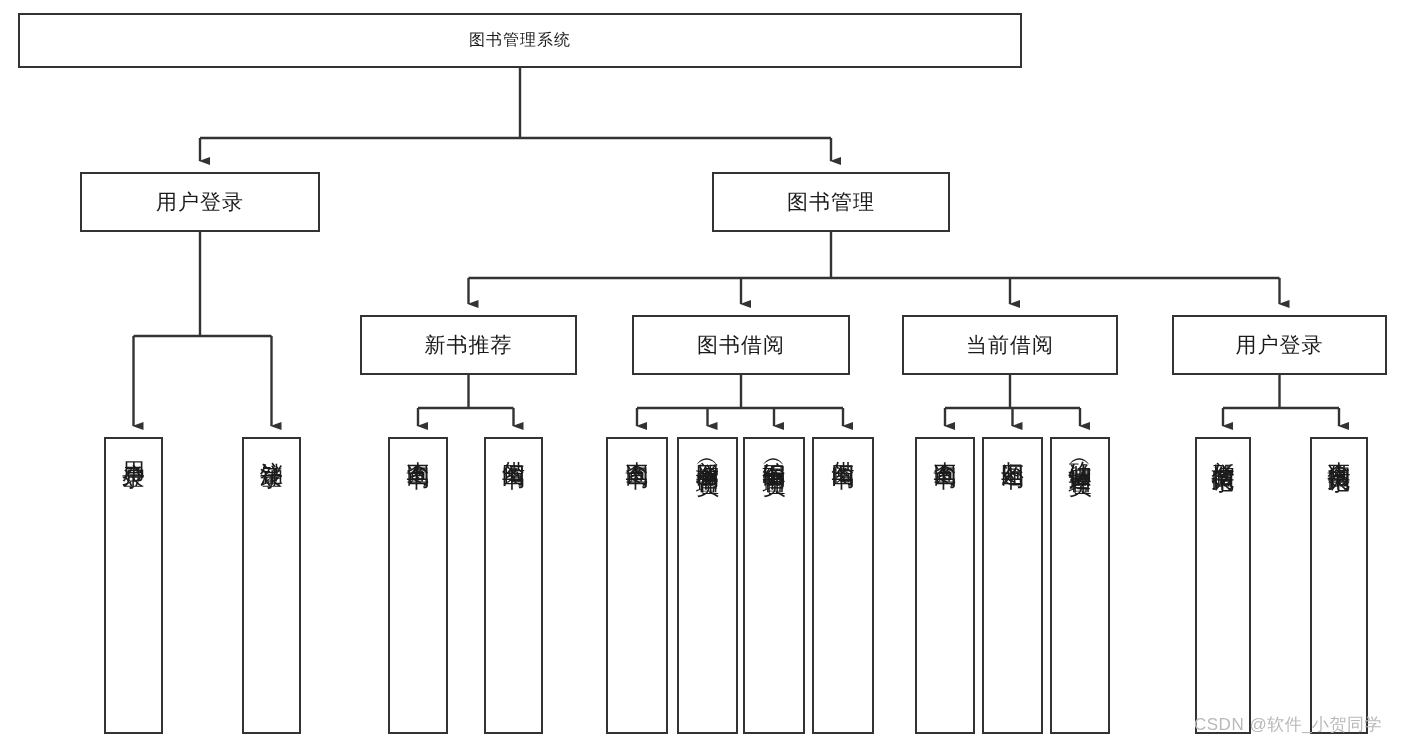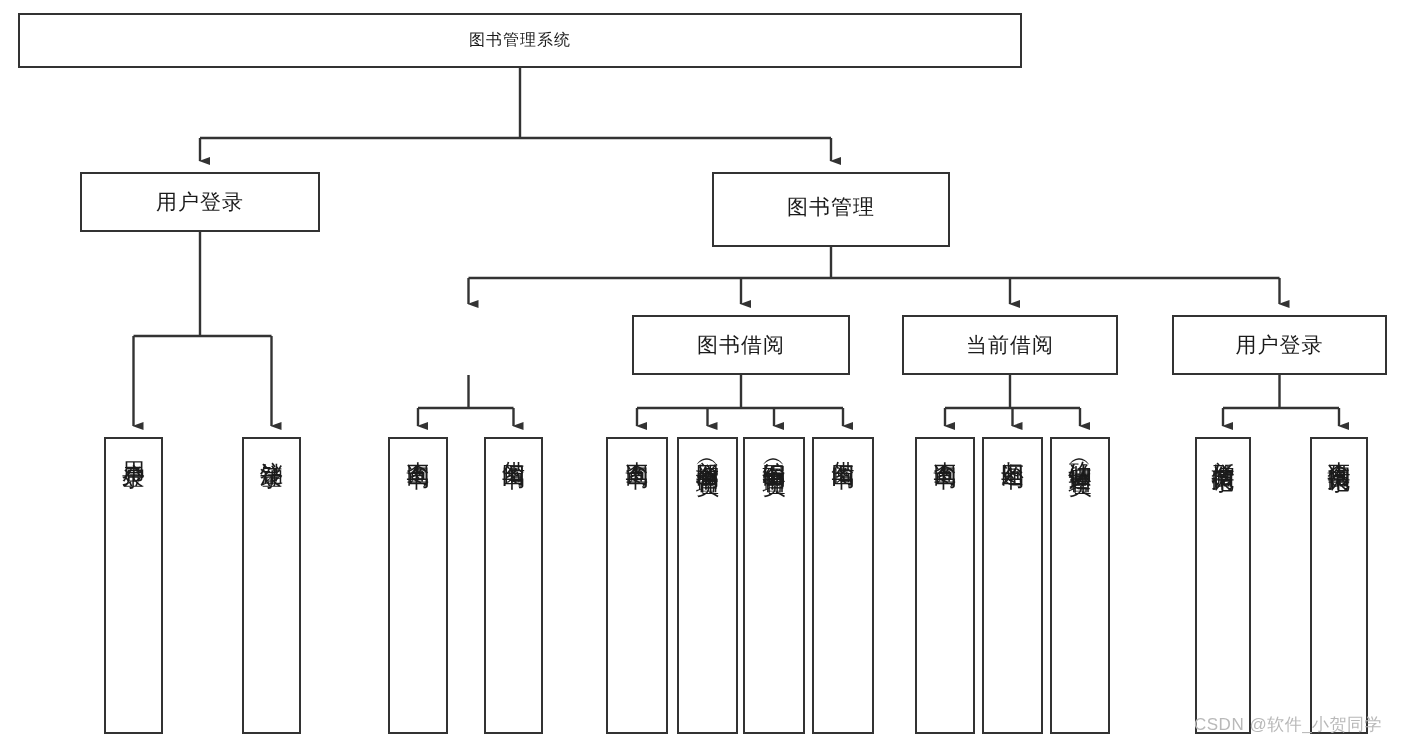--- a/index.html
+++ b/index.html
@@ -108,24 +108,27 @@
       </g>
   </svg>
 
   <div class="node root" style="left: 18px; top: 13px; width: 1004px; height: 55px;">
     <span class="lbl">图书管理系统</span>
   </div>
 
   <div class="node horiz" style="left: 80px; top: 172px; width: 240px; height: 60px;">
     <span class="lbl">用户登录</span>
   </div>
-  <div class="node horiz" style="left: 712px; top: 172px; width: 238px; height: 75px; font-family: Liberation Mono, monospace;">
+  <div class="node horiz" style="left: 712px; top: 172px; width: 238px; height: 60px;">
     <span class="lbl">图书管理</span>
   </div>
 
+  <div class="node horiz" style="left: 360px; top: 315px; width: 217px; height: 60px;">
+    <span class="lbl">新书推荐</span>
+  </div>
   <div class="node horiz" style="left: 632px; top: 315px; width: 218px; height: 60px;">
     <span class="lbl">图书借阅</span>
   </div>
   <div class="node horiz" style="left: 902px; top: 315px; width: 216px; height: 60px;">
     <span class="lbl">当前借阅</span>
   </div>
   <div class="node horiz" style="left: 1172px; top: 315px; width: 215px; height: 60px;">
     <span class="lbl">用户登录</span>
   </div>
 

